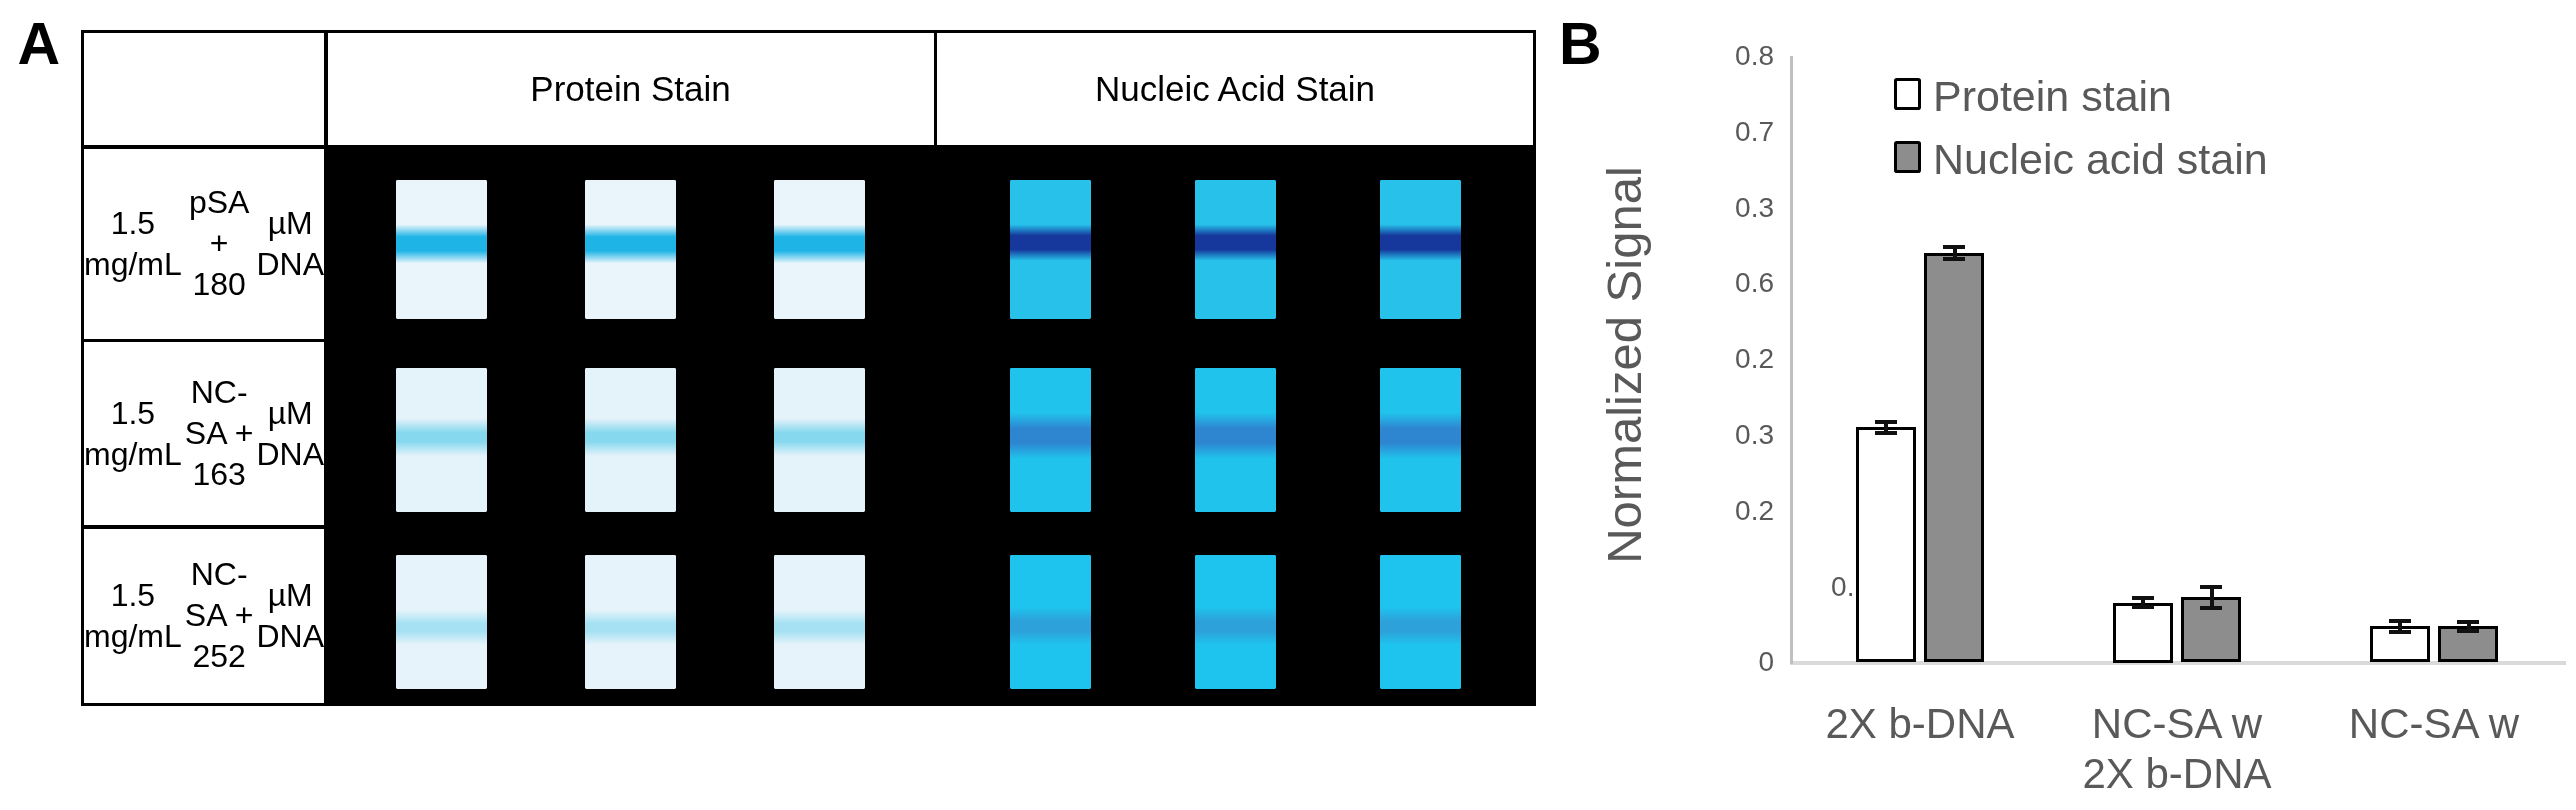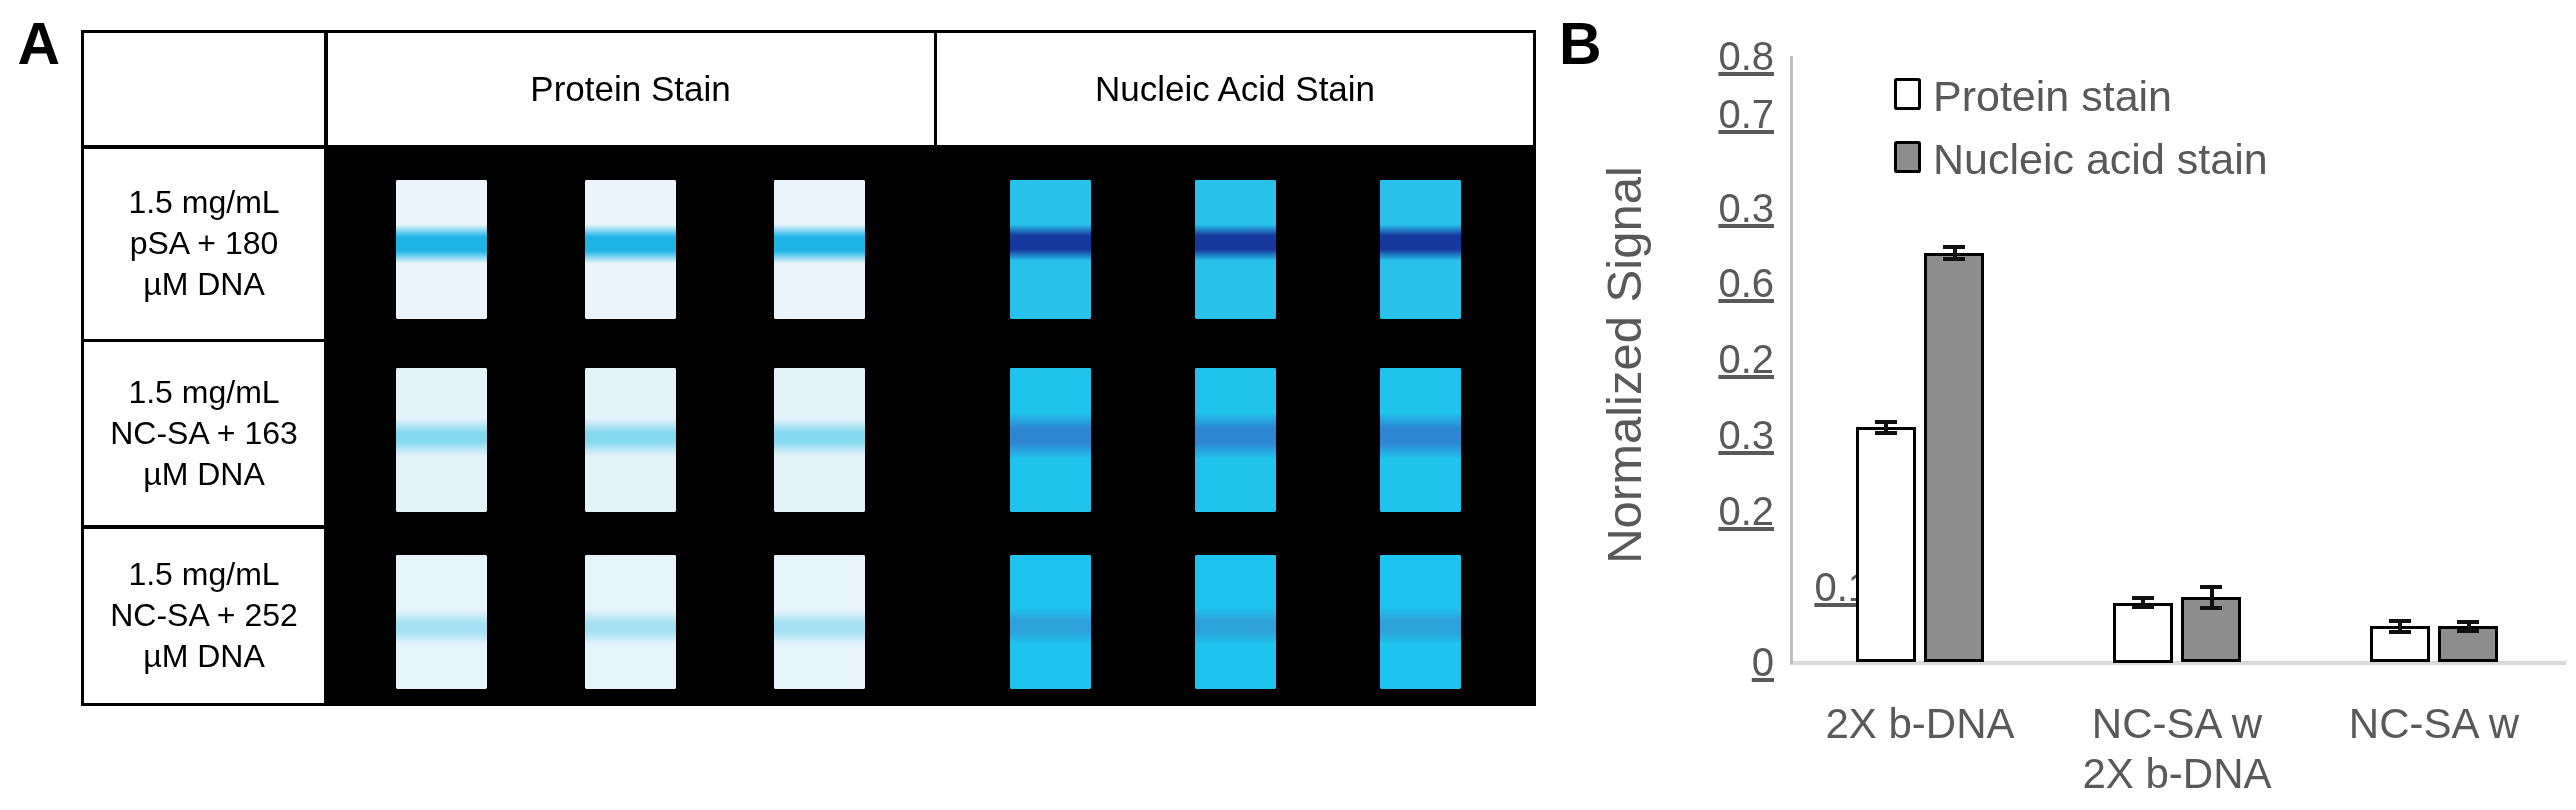--- a/index.html
+++ b/index.html
@@ -11,36 +11,36 @@
   #label-a{left:17.5px;top:15.4px;}
   #label-b{left:1559px;top:15.4px;}
 
   #table-a{position:absolute;left:81px;top:30px;
            display:grid;
            grid-template-columns:240px 606px 596px;
            grid-template-rows:112px 190px 183px 174px;
            gap:3.5px;background:#000;border:3.5px solid #000;}
   .hcell{background:#fff;display:flex;align-items:center;justify-content:center;
          font-size:35px;color:#000;}
-  .lcell{background:#fff;display:flex;flex-direction:column;align-items:center;justify-content:center;
+  .lcell{background:#fff;display:flex;flex-direction:row;align-items:center;justify-content:center;
          font-size:32px;color:#000;line-height:1.28;text-align:center;}
   .scell{background:#000;display:flex;align-items:center;justify-content:center;}
   .scell.protein{gap:98px;}
   .scell.nucleic{gap:104px;}
   .strip{margin-top:12.6px;border-radius:1.4px;}
   .protein .strip{width:91px;}
   .nucleic .strip{width:81px;}
   .row-1 .strip{height:139px;}
   .row-2 .strip{height:144px;}
   .row-3 .strip{height:134px;}
 
   
   .axis-v{position:absolute;left:1790px;top:56px;width:2.8px;height:608px;background:#c0c0c0;}
   .axis-h{position:absolute;left:1790px;top:661px;width:776px;height:3.5px;background:#d9d9d9;}
-  .tick-label{position:absolute;width:112px;text-align:right;font-size:40px;color:#595959;line-height:42px;text-decoration:underline;}
+  .tick-label{position:absolute;width:112px;text-align:right;font-size:28px;color:#595959;line-height:42px;}
   .y-title{position:absolute;left:1624px;top:365px;transform:translate(-50%,-50%) rotate(-90deg);
            transform-origin:center;font-size:49px;color:#595959;white-space:nowrap;}
   .bar{position:absolute;box-sizing:border-box;border:3.5px solid #000;}
   .errline{position:absolute;width:3.5px;background:#111;}
   .errcap{position:absolute;height:3.5px;background:#111;}
   .cat-label{position:absolute;width:266px;text-align:center;font-size:42px;color:#595959;line-height:50px;}
   .legend-swatch{position:absolute;width:27px;height:32px;box-sizing:border-box;
                  border:3.5px solid #000;border-radius:2.8px;}
   .legend-text{position:absolute;font-size:43px;color:#595959;line-height:52px;white-space:nowrap;}
 </style>
@@ -113,21 +113,21 @@
   <div class="axis-v"></div>
 
   <div id="chart-dynamic">
       <div class="tick-label" style="left: 1662px; top: 641px;">0</div>
       <div class="tick-label" style="left: 1758px; top: 566px;">0.1</div>
       <div class="tick-label" style="left: 1662px; top: 490px;">0.2</div>
       <div class="tick-label" style="left: 1662px; top: 414px;">0.3</div>
       <div class="tick-label" style="left: 1662px; top: 338px;">0.2</div>
       <div class="tick-label" style="left: 1662px; top: 262px;">0.6</div>
       <div class="tick-label" style="left: 1662px; top: 187px;">0.3</div>
-      <div class="tick-label" style="left: 1662px; top: 93px;">0.7</div>
+      <div class="tick-label" style="left: 1662px; top: 111px;">0.7</div>
       <div class="tick-label" style="left: 1662px; top: 35px;">0.8</div>
       <div class="bar" style="left: 1856px; top: 427px; width: 60px; height: 235px; background: rgb(255, 255, 255);"></div>
       <div class="errline" style="left: 1884px; top: 422px; height: 10.6px;"></div>
       <div class="errcap" style="left: 1875px; top: 420px; width: 22.4px;"></div>
       <div class="errcap" style="left: 1875px; top: 431px; width: 22.4px;"></div>
       <div class="bar" style="left: 2113px; top: 603px; width: 60px; height: 60px; background: rgb(255, 255, 255);"></div>
       <div class="errline" style="left: 2141px; top: 598px; height: 9px;"></div>
       <div class="errcap" style="left: 2132px; top: 596px; width: 22.4px;"></div>
       <div class="errcap" style="left: 2132px; top: 605px; width: 22.4px;"></div>
       <div class="bar" style="left: 2370px; top: 626px; width: 60px; height: 36px; background: rgb(255, 255, 255);"></div>

